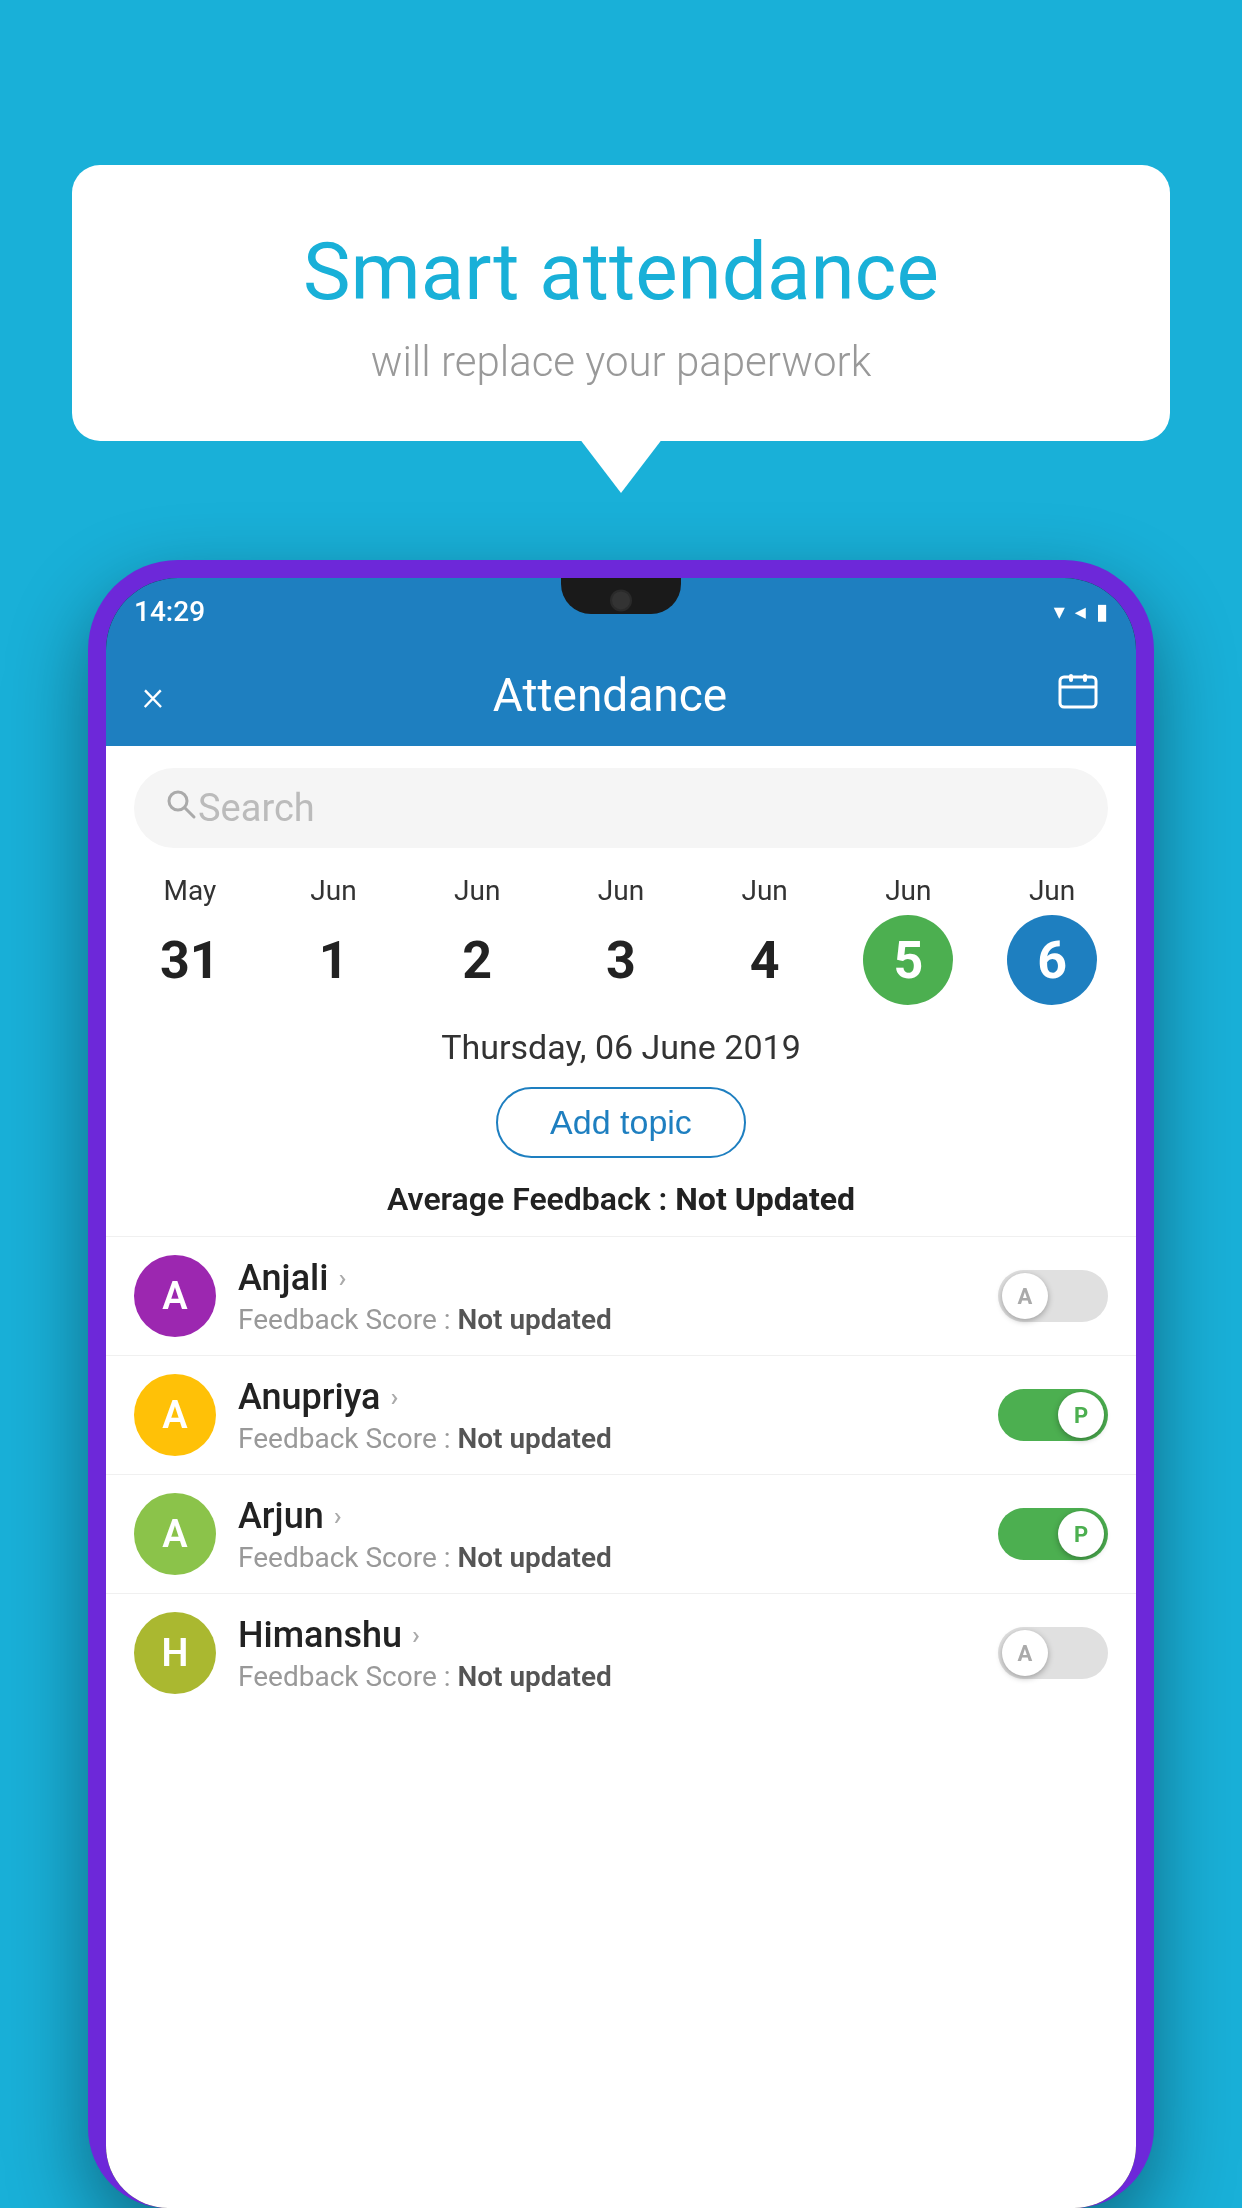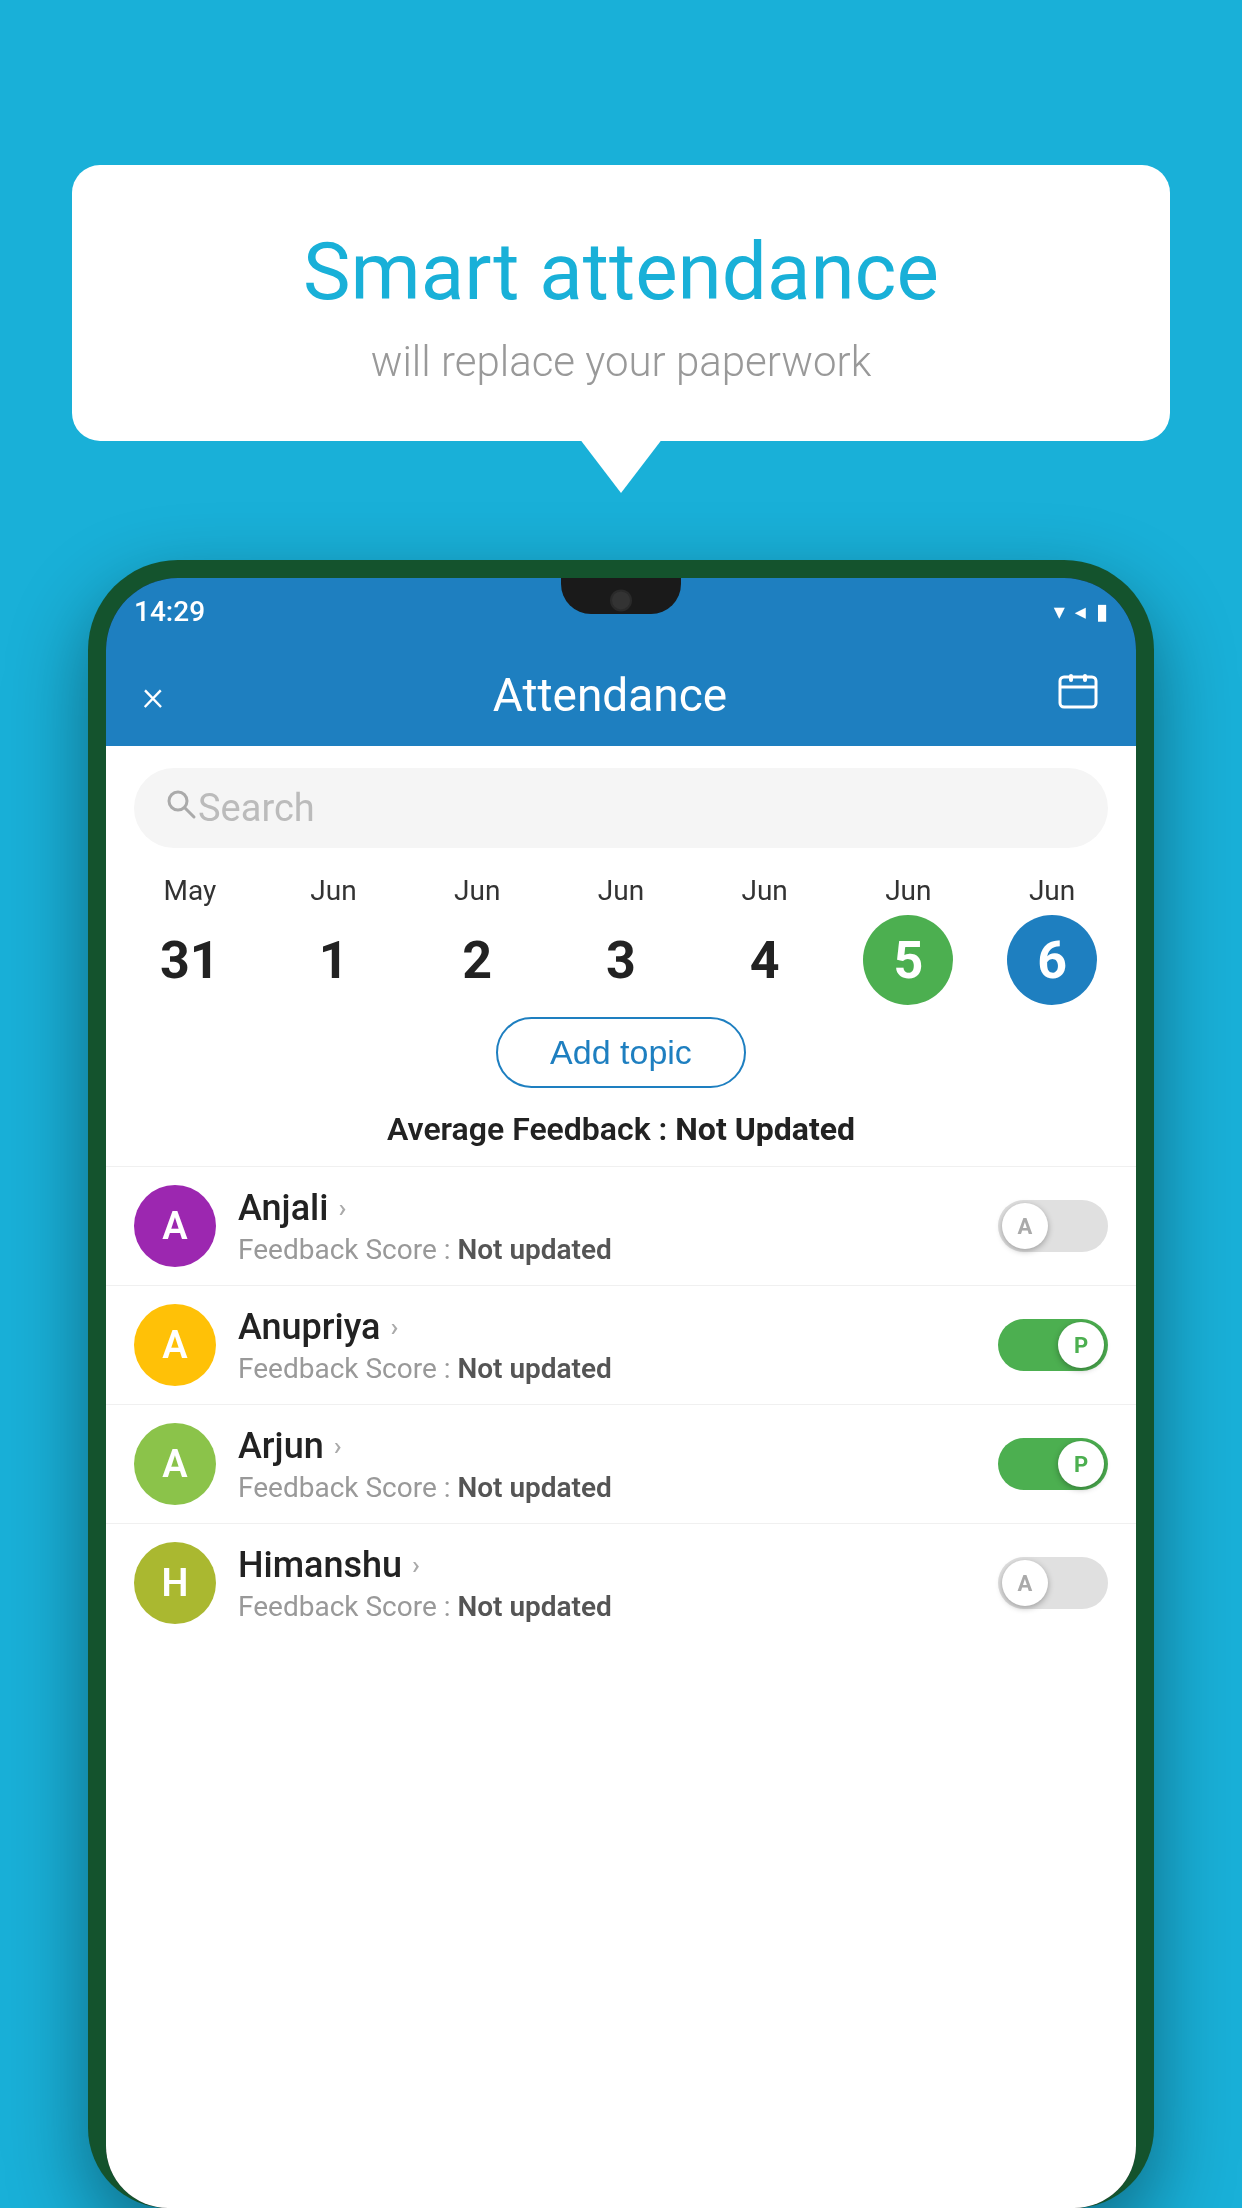--- a/index.html
+++ b/index.html
@@ -47,21 +47,21 @@
       font-weight: 300;
     }
 
     
     .phone-shell {
       position: absolute;
       top: 560px;
       left: 88px;
       right: 88px;
       bottom: 0px;
-      background: #14532d;
+      background: #6d28d9;
       border-radius: 90px 90px 80px 80px;
       padding: 18px 18px 0;
       box-shadow: 0 30px 80px rgba(0,0,0,0.4);
     }
 
     
     .phone-top-bar {
       height: 66px;
       background: #1e7fc0;
       border-radius: 0;
@@ -400,20 +400,21 @@
           <div class="date-col">
             <div class="date-month">Jun</div>
             <div class="date-day selected-green">5</div>
           </div>
           <div class="date-col">
             <div class="date-month">Jun</div>
             <div class="date-day selected-blue">6</div>
           </div>
         </div>
 
+      <div class="date-label">Thursday, 06 June 2019</div>
 
       <button class="add-topic-btn">Add topic</button>
 
       <div class="avg-feedback"><span>Average Feedback : </span><span style="font-weight: 700; color: rgb(34, 34, 34);">Not Updated</span></div>
 
       <div id="student-list">
           <div class="student-row">
             <div class="avatar" style="background: rgb(156, 39, 176);">A</div>
             <div class="student-info">
               <div class="student-name">Anjali <span class="chevron">›</span></div>

